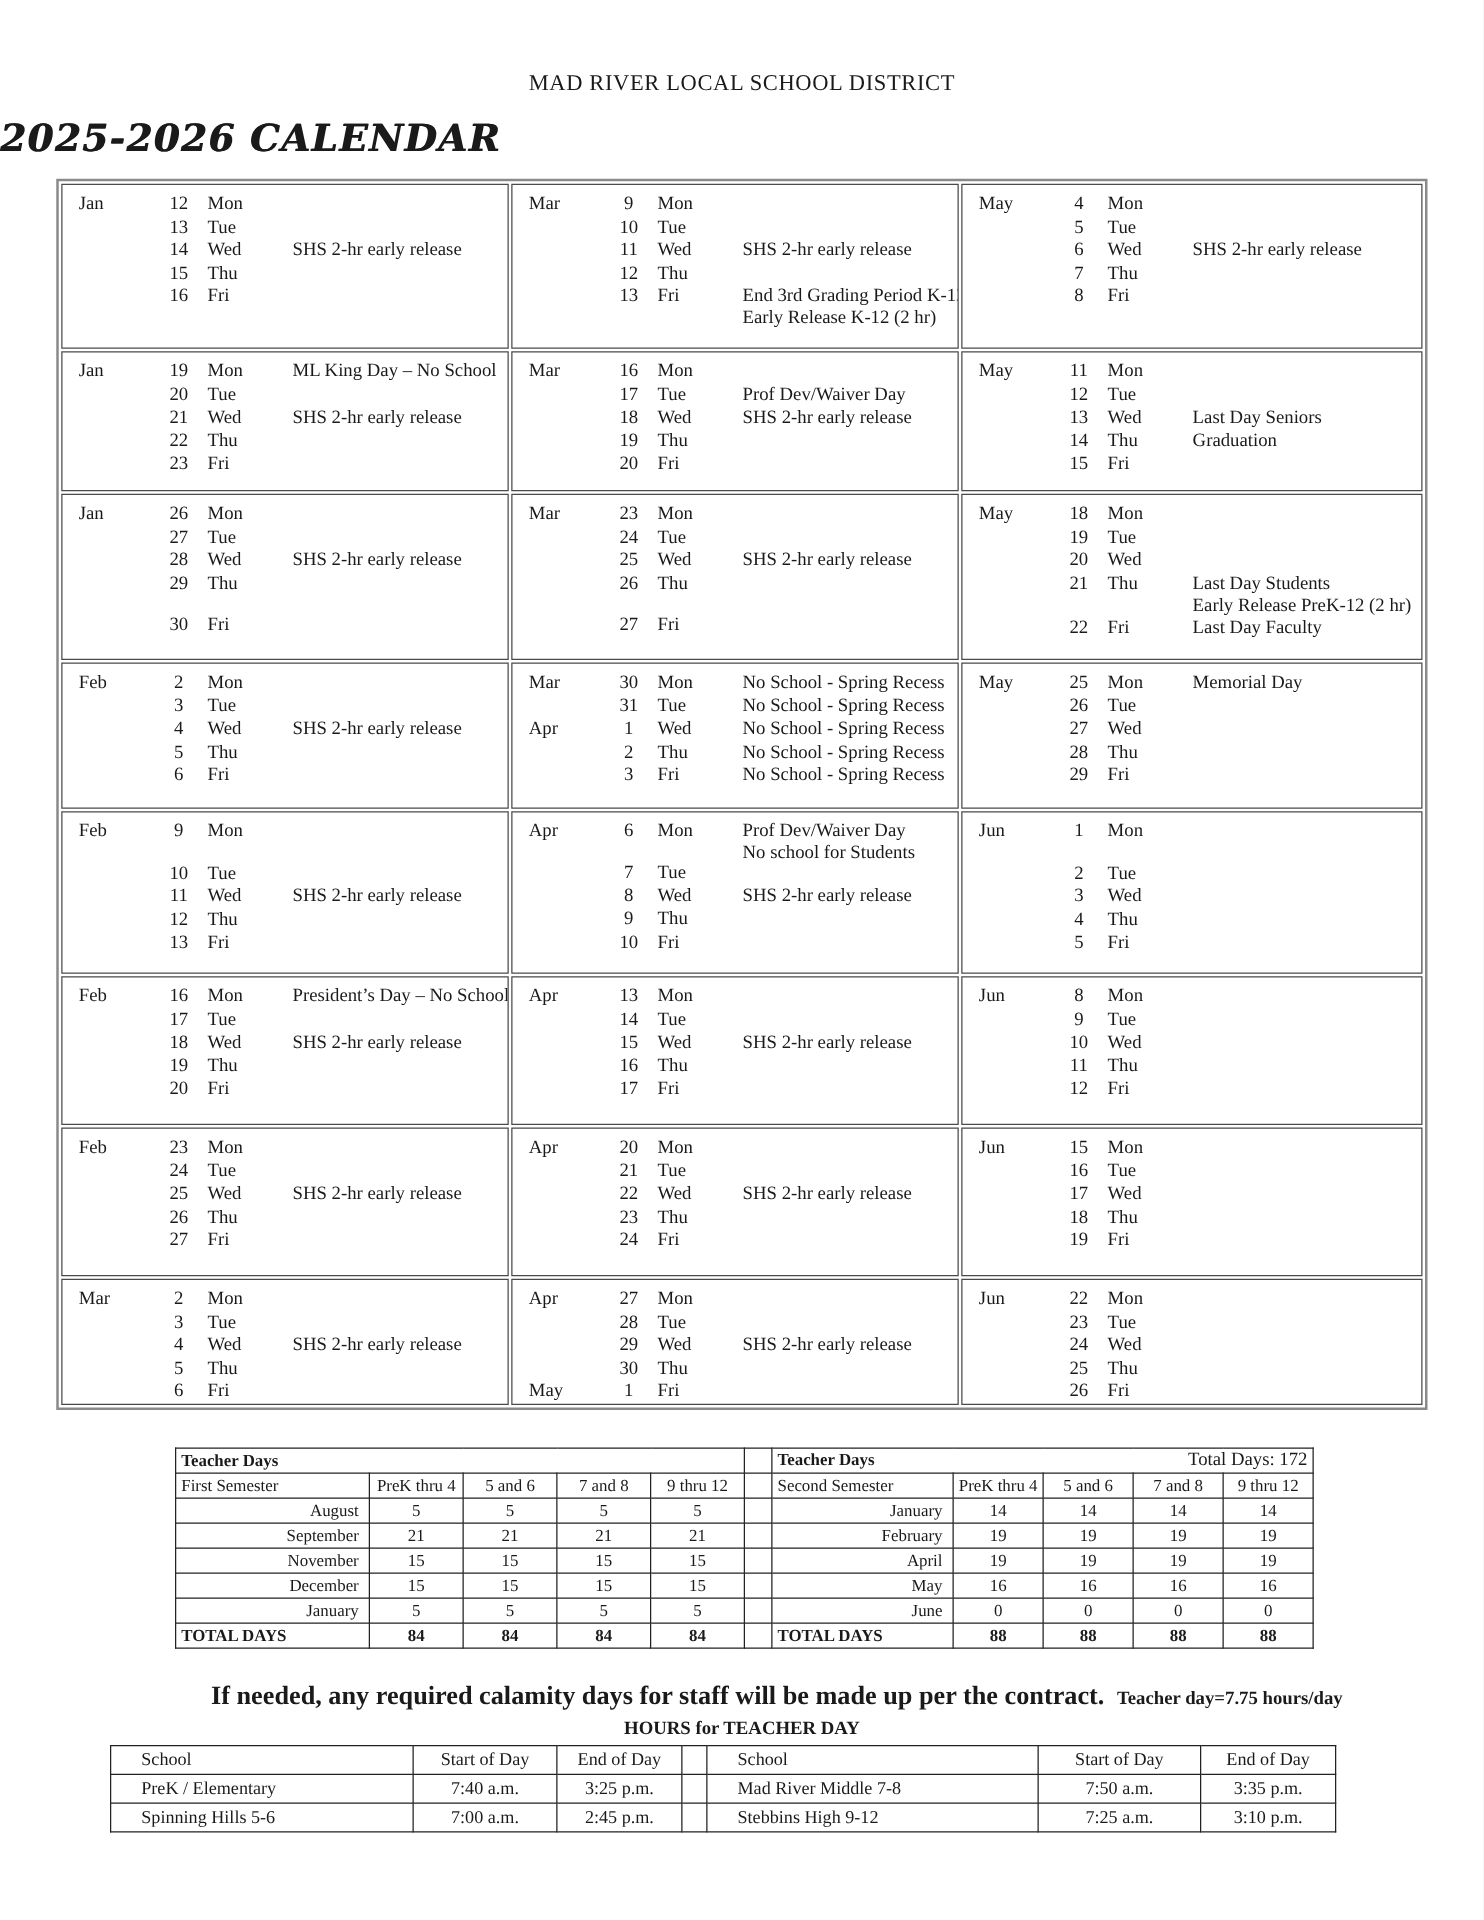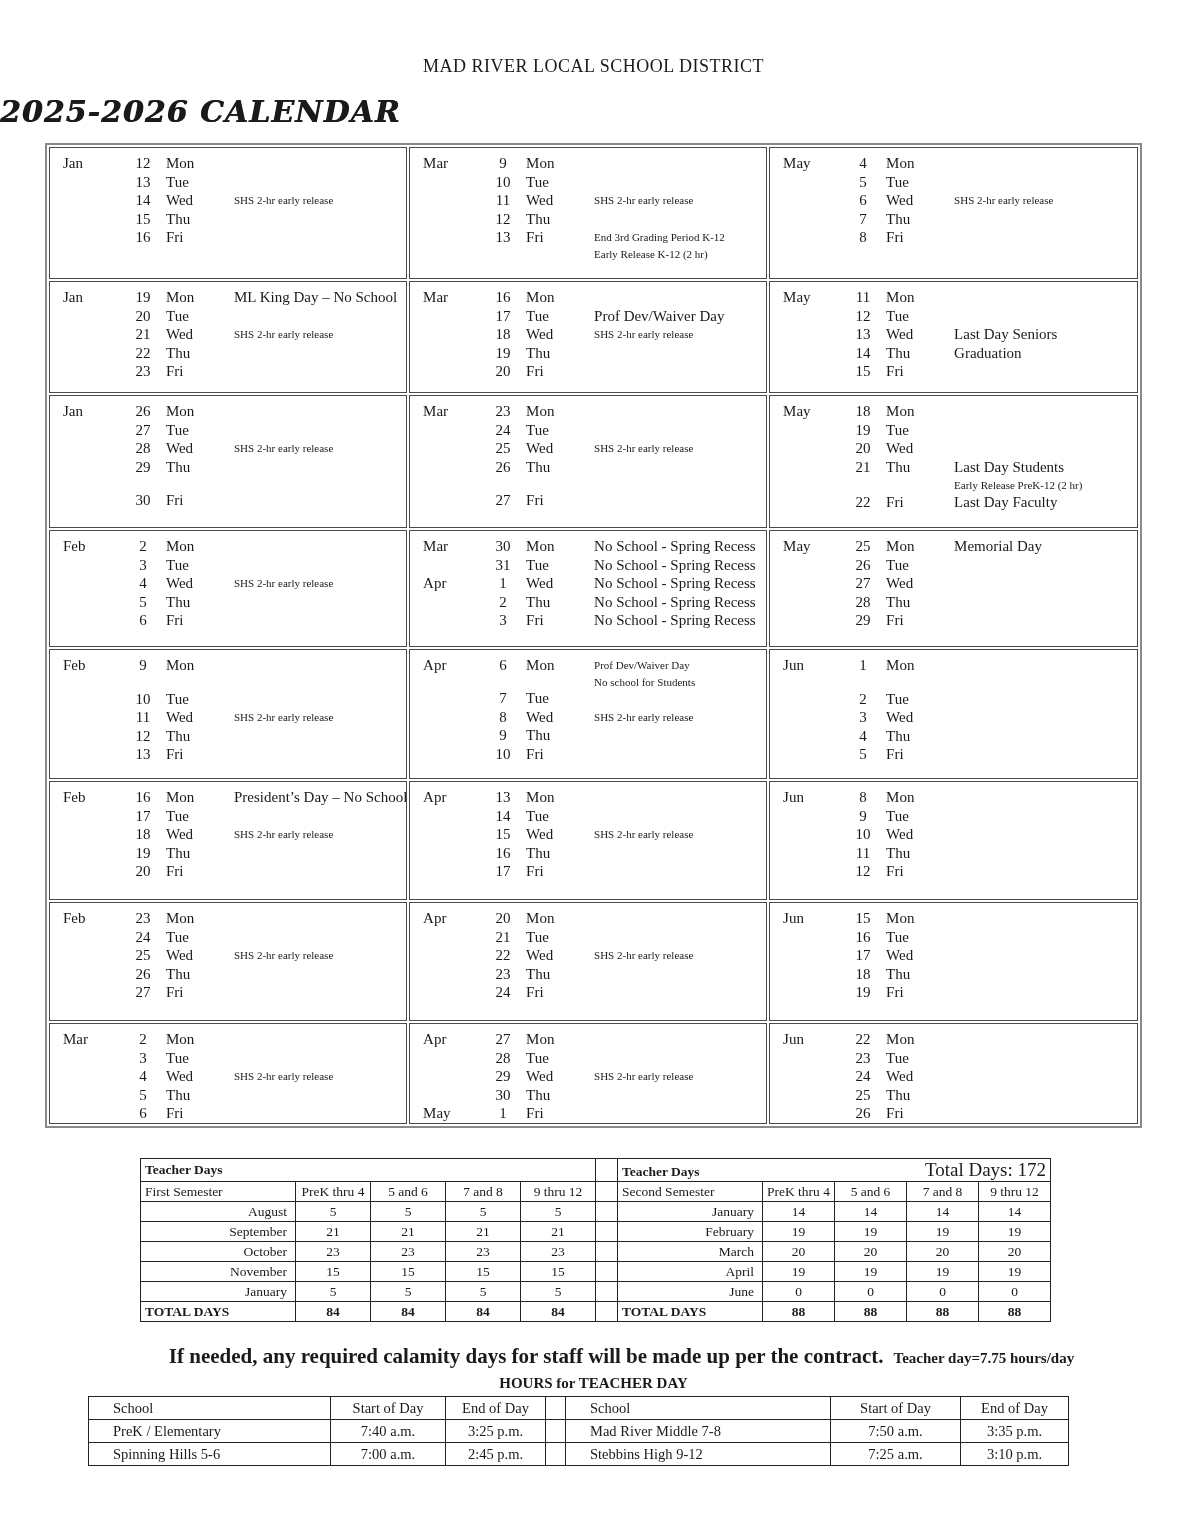--- a/index.html
+++ b/index.html
@@ -33,32 +33,32 @@
   td.wblock{
     border:1px solid #4a4a4a;vertical-align:top;
     padding:6px 4px 0 13px;overflow:hidden;
   }
   .drow{display:grid;grid-template-columns:57px 46px 68px 1fr;font-size:15px;line-height:18.5px;}
   .drow.gap{margin-top:15px;}
   .dcol{text-align:center;}
   .ncol{min-width:0;}
   .nline{white-space:nowrap;}
   .nline.lg{font-size:15px;line-height:18.5px;}
-  .nline.sm{font-size:11px;line-height:14.5px;padding-top:2px;}
+  .nline.sm{font-size:15px;line-height:14.5px;padding-top:2px;}
   
   table.tdays{
     position:absolute;top:1158px;left:140px;
     border-collapse:collapse;font-size:13.5px;padding-left:10px;
   }
   table.tdays td,table.tdays th{
     border:1.5px solid #222;height:19px;padding:0 4px;font-weight:normal;
   }
   table.tdays .ttl{font-weight:bold;text-align:left;}
   table.tdays .hdr-flex{display:flex;justify-content:space-between;align-items:baseline;}
-  table.tdays .tot-days{font-weight:normal;font-size:19px;}
+  table.tdays .tot-days{font-weight:normal;font-size:15px;}
   table.tdays .sem{text-align:left;}
   table.tdays .lab{text-align:right;padding-right:8px;}
   table.tdays .val{text-align:center;}
   table.tdays .bold{font-weight:bold;}
   
   .calamity{position:absolute;top:1344px;left:0;width:100%;text-align:center;white-space:nowrap;margin-left:28px;}
   .cal-main{font-weight:bold;font-size:21px;}
   .cal-suffix{font-weight:bold;font-size:15px;padding-left:6px;}
   .hours-title{
     position:absolute;top:1375px;left:0;width:100%;
@@ -1002,44 +1002,44 @@
           <td class="val">21</td>
           <td class="val">21</td>
           <td class="spc"></td>
           <td class="lab">February</td>
           <td class="val">19</td>
           <td class="val">19</td>
           <td class="val">19</td>
           <td class="val">19</td>
         </tr>
         <tr>
-          <td class="lab">October</td>
-          <td class="val">23</td>
-          <td class="val">23</td>
-          <td class="val">23</td>
-          <td class="val">23</td>
-          <td class="spc"></td>
-          <td class="lab">March</td>
-          <td class="val">20</td>
-          <td class="val">20</td>
-          <td class="val">20</td>
-          <td class="val">20</td>
-        </tr>
-        <tr>
           <td class="lab">November</td>
           <td class="val">15</td>
           <td class="val">15</td>
           <td class="val">15</td>
           <td class="val">15</td>
           <td class="spc"></td>
           <td class="lab">April</td>
           <td class="val">19</td>
           <td class="val">19</td>
           <td class="val">19</td>
           <td class="val">19</td>
+        </tr>
+        <tr>
+          <td class="lab">December</td>
+          <td class="val">15</td>
+          <td class="val">15</td>
+          <td class="val">15</td>
+          <td class="val">15</td>
+          <td class="spc"></td>
+          <td class="lab">May</td>
+          <td class="val">16</td>
+          <td class="val">16</td>
+          <td class="val">16</td>
+          <td class="val">16</td>
         </tr>
         <tr>
           <td class="lab">January</td>
           <td class="val">5</td>
           <td class="val">5</td>
           <td class="val">5</td>
           <td class="val">5</td>
           <td class="spc"></td>
           <td class="lab">June</td>
           <td class="val">0</td>

